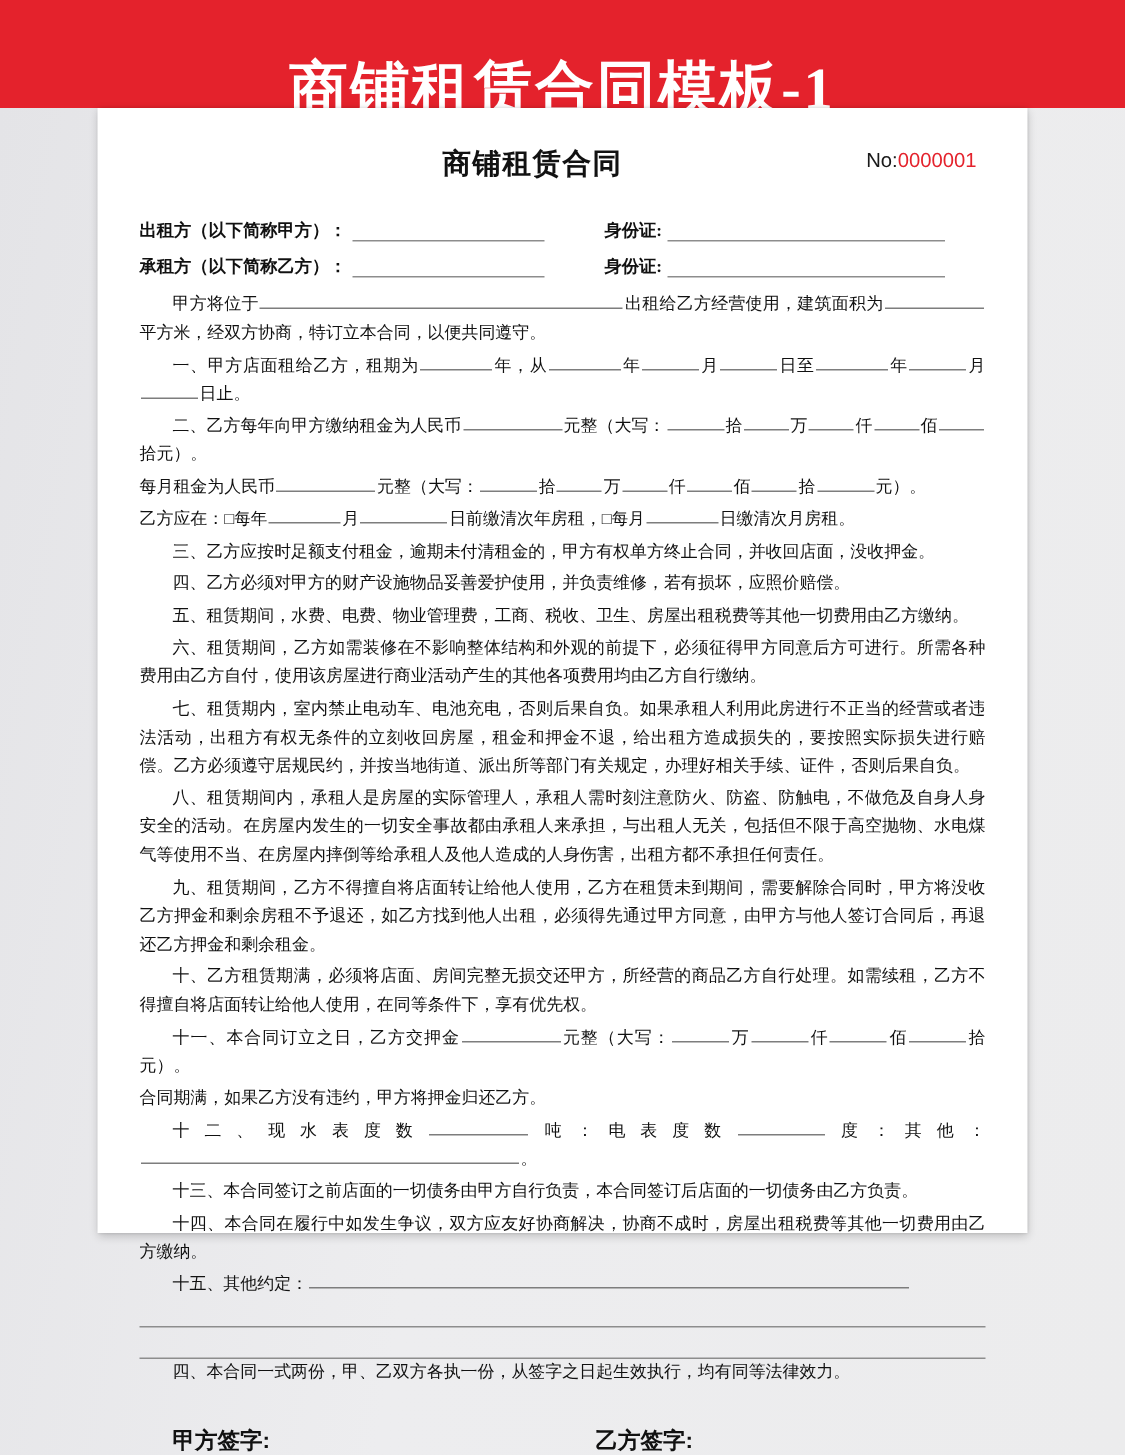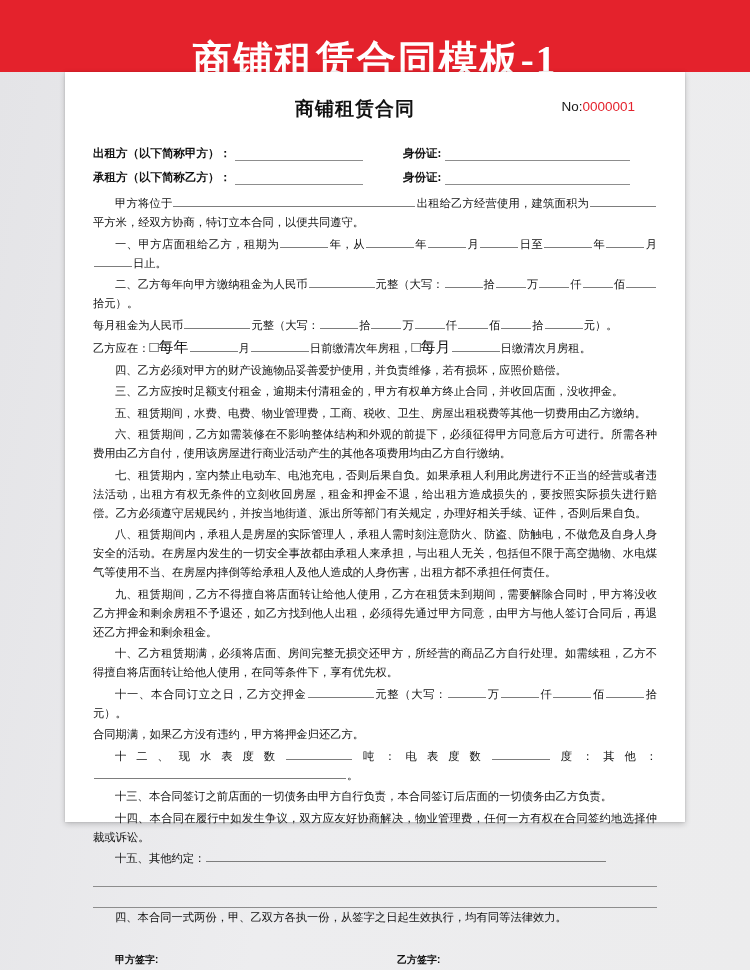--- a/index.html
+++ b/index.html
@@ -62,21 +62,21 @@
   }
   .doc-title {
     text-align: center;
     font-size: 19px;
     font-weight: bold;
     letter-spacing: 1px;
     padding-right: 40px;
   }
   .doc-no {
     position: absolute;
-    right: 22px;
+    right: 6px;
     top: 3px;
     font-size: 13.5px;
     white-space: nowrap;
     margin-left: 10px;
   }
   .doc-no .no-label { color: #1a1a1a; }
   .doc-no .no-value { color: #e4222c; }
 
   
   .party-block { margin-top: 10px; }
@@ -120,21 +120,21 @@
     margin: 0 1px;
   }
   .u18 { width: 30px; }
   .u22 { width: 38px; }
   .u28 { width: 48px; }
   .u34 { width: 58px; }
   .u40 { width: 66px; }
   .u-addr { width: 242px; }
   .u-other { width: 252px; }
 
-  .cbox { font-size: 15px; }
+  .cbox { font-size: 11px; }
 
   
   .rule-line {
     border-bottom: 1px solid #8d8d8d;
     height: 0;
     margin: 12px 0 0 0;
   }
   .rule-line.r2 { margin-top: 18px; }
   .rule-line.r3 { margin-top: 20px; }
 
@@ -143,21 +143,21 @@
   .sig-grid {
     margin-top: 26px;
     display: flex;
   }
   .sig-col {
     flex: 0 0 50%;
     padding-left: 22px;
     box-sizing: border-box;
   }
   .sig-row {
-    font-size: 10px;
+    font-size: 15px;
     font-weight: bold;
     white-space: nowrap;
   }
 </style>
 </head>
 <body>
 
 <div class="banner">
   <div class="banner-title">商铺租赁合同模板-1</div>
 </div>
@@ -194,37 +194,37 @@
       <p class="cl ind"><span>甲方将位于</span><span class="u u-addr"></span><span>出租给乙方经营使用，建筑面积为</span><span class="u u40"></span><span>平方米，</span><span>经双方协商，特订立本合同，以便共同遵守。</span></p>
 
       <p class="cl ind"><span>一、甲方店面租给乙方，租期为</span><span class="u u28"></span><span>年，从</span><span class="u u28"></span><span>年</span><span class="u u22"></span><span>月</span><span class="u u22"></span><span>日至</span><span class="u u28"></span><span>年</span><span class="u u22"></span><span>月</span><span class="u u22"></span><span>日止。</span></p>
 
       <p class="cl ind"><span>二、乙方每年向甲方缴纳租金为人民币</span><span class="u u40"></span><span>元整（大写：</span><span class="u u22"></span><span>拾</span><span class="u u18"></span><span>万</span><span class="u u18"></span><span>仟</span><span class="u u18"></span><span>佰</span><span class="u u18"></span><span>拾元）。</span></p>
 
       <p class="cl"><span>每月租金为人民币</span><span class="u u40"></span><span>元整（大写：</span><span class="u u22"></span><span>拾</span><span class="u u18"></span><span>万</span><span class="u u18"></span><span>仟</span><span class="u u18"></span><span>佰</span><span class="u u18"></span><span>拾</span><span class="u u22"></span><span>元）。</span></p>
 
       <p class="cl"><span>乙方应在：</span><span class="cbox">□每年</span><span class="u u28"></span><span>月</span><span class="u u34"></span><span>日前缴清次年房租，</span><span class="cbox">□每月</span><span class="u u28"></span><span>日缴清次月房租。</span></p>
 
+      <p class="cl ind">三、乙方应按时足额支付租金，逾期未付清租金的，甲方有权单方终止合同，并收回店面，没收押金。</p>
       <p class="cl ind">四、乙方必须对甲方的财产设施物品妥善爱护使用，并负责维修，若有损坏，应照价赔偿。</p>
-      <p class="cl ind">三、乙方应按时足额支付租金，逾期未付清租金的，甲方有权单方终止合同，并收回店面，没收押金。</p>
       <p class="cl ind">五、租赁期间，水费、电费、物业管理费，工商、税收、卫生、房屋出租税费等其他一切费用由乙方缴纳。</p>
       <p class="cl ind">六、租赁期间，乙方如需装修在不影响整体结构和外观的前提下，必须征得甲方同意后方可进行。所需各种费用由乙方自付，使用该房屋进行商业活动产生的其他各项费用均由乙方自行缴纳。</p>
       <p class="cl ind">七、租赁期内，室内禁止电动车、电池充电，否则后果自负。如果承租人利用此房进行不正当的经营或者违法活动，出租方有权无条件的立刻收回房屋，租金和押金不退，给出租方造成损失的，要按照实际损失进行赔偿。乙方必须遵守居规民约，并按当地街道、派出所等部门有关规定，办理好相关手续、证件，否则后果自负。</p>
       <p class="cl ind">八、租赁期间内，承租人是房屋的实际管理人，承租人需时刻注意防火、防盗、防触电，不做危及自身人身安全的活动。在房屋内发生的一切安全事故都由承租人来承担，与出租人无关，包括但不限于高空抛物、水电煤气等使用不当、在房屋内摔倒等给承租人及他人造成的人身伤害，出租方都不承担任何责任。</p>
       <p class="cl ind">九、租赁期间，乙方不得擅自将店面转让给他人使用，乙方在租赁未到期间，需要解除合同时，甲方将没收乙方押金和剩余房租不予退还，如乙方找到他人出租，必须得先通过甲方同意，由甲方与他人签订合同后，再退还乙方押金和剩余租金。</p>
       <p class="cl ind">十、乙方租赁期满，必须将店面、房间完整无损交还甲方，所经营的商品乙方自行处理。如需续租，乙方不得擅自将店面转让给他人使用，在同等条件下，享有优先权。</p>
 
       <p class="cl ind"><span>十一、本合同订立之日，乙方交押金</span><span class="u u40"></span><span>元整（大写：</span><span class="u u22"></span><span>万</span><span class="u u22"></span><span>仟</span><span class="u u22"></span><span>佰</span><span class="u u22"></span><span>拾元）。</span></p>
 
       <p class="cl">合同期满，如果乙方没有违约，甲方将押金归还乙方。</p>
 
       <p class="cl ind"><span>十二、现水表度数</span><span class="u u40"></span><span>吨：电表度数</span><span class="u u34"></span><span>度：其他：</span><span class="u u-other"></span><span>。</span></p>
 
       <p class="cl ind">十三、本合同签订之前店面的一切债务由甲方自行负责，本合同签订后店面的一切债务由乙方负责。</p>
-      <p class="cl ind">十四、本合同在履行中如发生争议，双方应友好协商解决，物业管理费，任何一方有权在合同签约地选择仲裁或诉讼。</p>
+      <p class="cl ind">十四、本合同在履行中如发生争议，双方应友好协商解决，协商不成时，房屋出租税费等其他一切费用由乙方缴纳。</p>
 
       <p class="cl ind"><span>十五、其他约定：</span><span class="u" style="width:400px"></span></p>
 
       <div class="rule-line r2"></div>
       <div class="rule-line r3"></div>
 
       <p class="cl ind sig-final">四、本合同一式两份，甲、乙双方各执一份，从签字之日起生效执行，均有同等法律效力。</p>
 
       <div class="sig-grid">
         <div class="sig-col">

